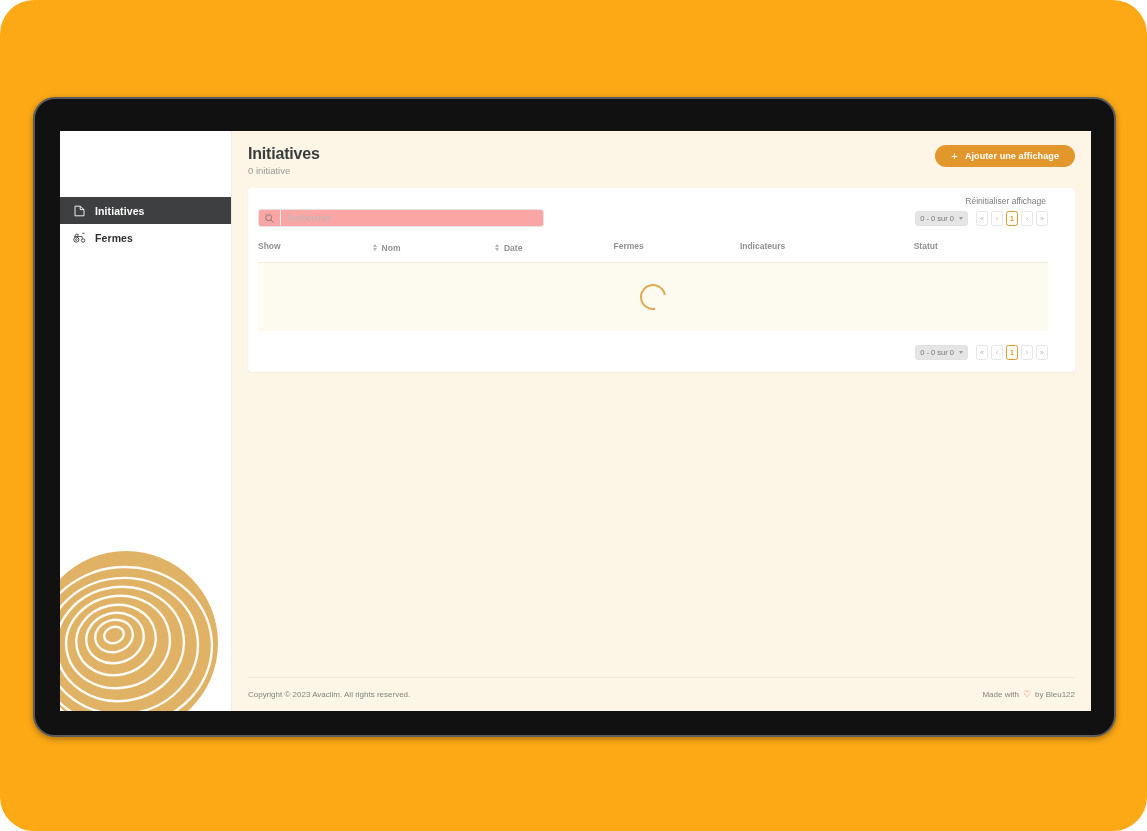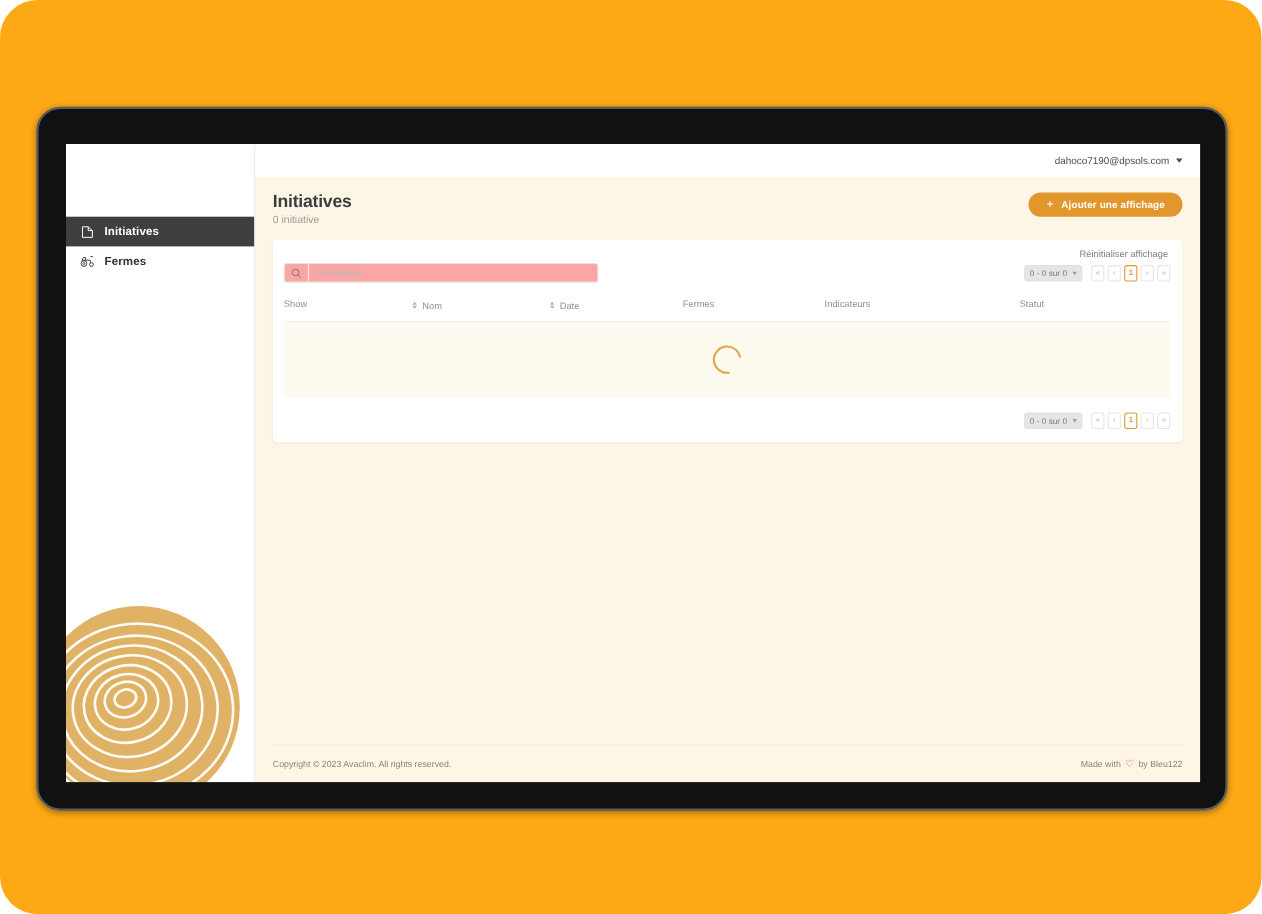--- a/index.html
+++ b/index.html
@@ -173,21 +173,21 @@
     gap: 7px;
     cursor: pointer;
     font-family: "Liberation Sans", sans-serif;
   }
   .btn-add .plus { font-size: 11px; font-weight: 400; line-height: 1; }
 
   
   .card {
     background: #FFFFFF;
     border-radius: 4px;
-    padding: 8px 11px 12px 10px;
+    padding: 8px 27px 12px 10px;
     box-shadow: 0 1px 2px rgba(0,0,0,0.04);
   }
 
   .card-toolbar-top {
     display: flex;
     justify-content: flex-end;
     padding-right: 2px;
   }
   .reset-link {
     font-size: 8.5px;
@@ -279,21 +279,21 @@
 
   
   table.data-table {
     width: 100%;
     border-collapse: collapse;
     table-layout: fixed;
   }
   table.data-table th {
     text-align: left;
     font-size: 8.5px;
-    font-weight: 400;
+    font-weight: 700;
     color: #8f9092;
     padding: 0 0 9px 0;
     border-bottom: 1px solid #f2ece0;
   }
   th .th-inner { display: inline-flex; align-items: center; gap: 5px; }
   .sort-arrows {
     display: inline-flex;
     flex-direction: column;
     line-height: 0;
     gap: 1px;
@@ -399,26 +399,20 @@
                 <ellipse cx="74" cy="103" rx="76" ry="68" transform="rotate(-6 74 103)"></ellipse>
                 <ellipse cx="76" cy="104" rx="88" ry="80" transform="rotate(-5 76 104)"></ellipse>
               </g>
             </g>
           </svg>
         </div>
       </aside>
 
       <div class="main">
 
-        <div class="topbar">
-          <div class="user-menu">
-            <span>dahoco7190@dpsols.com</span>
-            <span class="caret"></span>
-          </div>
-        </div>
 
         <div class="content">
 
           <div class="page-head">
             <div>
               <div class="page-title">Initiatives</div>
               <div class="page-sub">0 initiative</div>
             </div>
             <button class="btn-add">
               <span class="plus">+</span>

